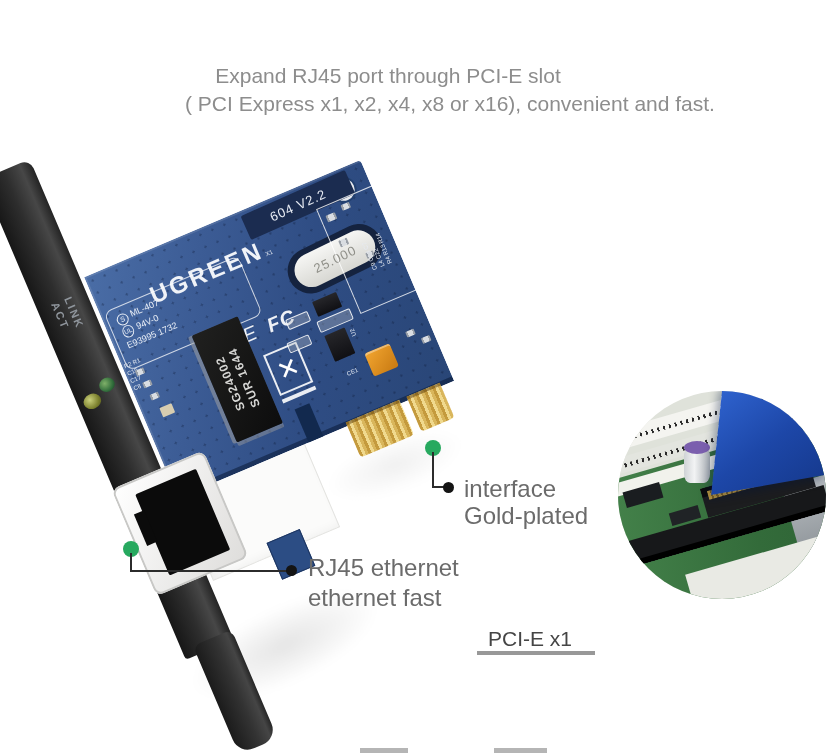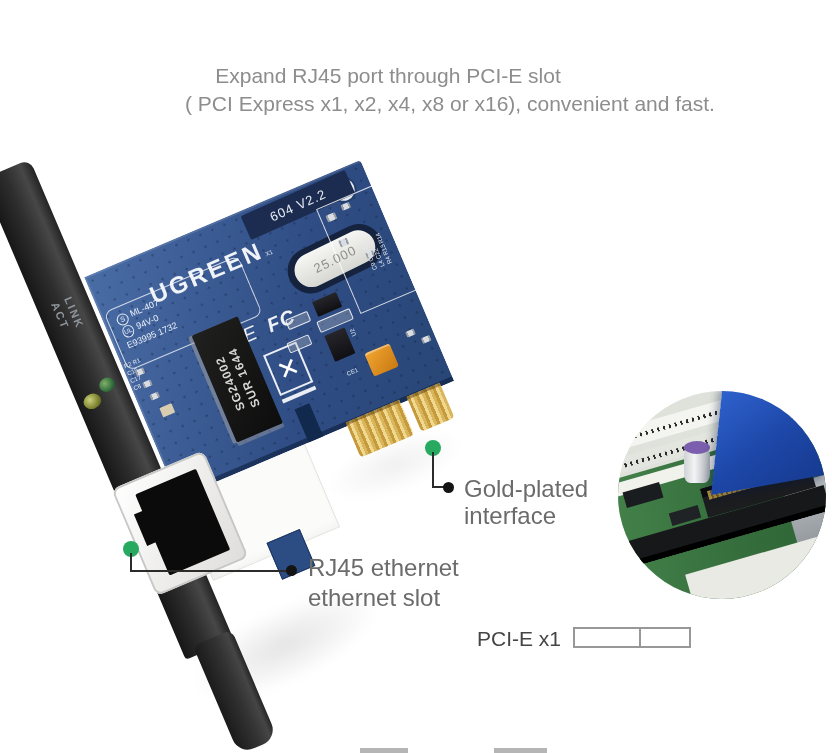--- a/index.html
+++ b/index.html
@@ -107,21 +107,21 @@
   .clabel{color:#6b6b6b;font-size:24px;}
 
   
   .inset{left:618px;top:391px;width:208px;height:208px;border-radius:50%;overflow:hidden;
          background:#dfe2da;}
   .ticks{background-image:repeating-linear-gradient(90deg,#2a2a2a 0 2px,rgba(0,0,0,0) 2px 6px);
          background-size:100% 4px;background-repeat:no-repeat;background-position:0 55%;}
 
   
   .compat{left:477px;top:627px;}
-  .crow{display:flex;align-items:flex-start;height:21px;margin-bottom:11px;}
+  .crow{display:flex;align-items:center;height:21px;margin-bottom:11px;flex-direction:column;}
   .crow-label{width:96px;font-size:21px;color:#454545;}
   .slot{height:21px;box-sizing:border-box;border:2px solid #989898;background:#ffffff;position:relative;}
   .slot::before{content:"";position:absolute;left:64px;top:0;bottom:0;width:2px;background:#989898;}
   .w1{width:118px;} .w2{width:156px;} .w3{width:201px;} .w4{width:250px;}
   .graybar{height:5px;background:#b5b5b5;}
 </style>
 </head>
 <body>
 
 <div class="page">
@@ -220,31 +220,31 @@
         <div class="a rj45-step"></div>
       </div>
     </div>
   </div>
 
   <div class="a dot-g" style="left:425px;top:440px;"></div>
   <div class="a cline" style="left:432px;top:452px;width:2px;height:36px;"></div>
   <div class="a cline" style="left:432px;top:486px;width:16px;height:2px;"></div>
   <div class="a dot-b" style="left:443px;top:482px;"></div>
   <div class="a clabel" style="left:464px;top:475px;line-height:27px;">
+    <div>interface</div>
     <div>Gold-plated</div>
-    <div>interface</div>
   </div>
 
   <div class="a dot-g" style="left:123px;top:541px;"></div>
   <div class="a cline" style="left:130px;top:553px;width:2px;height:19px;"></div>
   <div class="a cline" style="left:130px;top:570px;width:158px;height:2px;"></div>
   <div class="a dot-b" style="left:286px;top:565px;"></div>
   <div class="a clabel" style="left:308px;top:553px;line-height:30px;">
     <div>RJ45 ethernet</div>
-    <div>ethernet slot</div>
+    <div>ethernet fast</div>
   </div>
 
   <div class="a inset">
     <div class="a" style="left:-40px;top:56px;width:330px;height:230px;transform:rotate(-16deg);
          background:linear-gradient(100deg,#4a8a50,#336b3a 55%,#2a5c31);"></div>
     <div class="a ticks" style="left:-30px;top:6px;width:290px;height:20px;background-color:#f4f4f0;transform:rotate(-16deg);"></div>
     <div class="a ticks" style="left:-34px;top:34px;width:300px;height:16px;background-color:#e3e5df;transform:rotate(-16deg);"></div>
     <div class="a" style="left:-38px;top:60px;width:300px;height:13px;background:#f1f2ec;transform:rotate(-16deg);"></div>
     <div class="a" style="left:6px;top:96px;width:38px;height:16px;background:#1a1d20;transform:rotate(-16deg);"></div>
     <div class="a" style="left:52px;top:118px;width:30px;height:13px;background:#202326;transform:rotate(-16deg);"></div>

